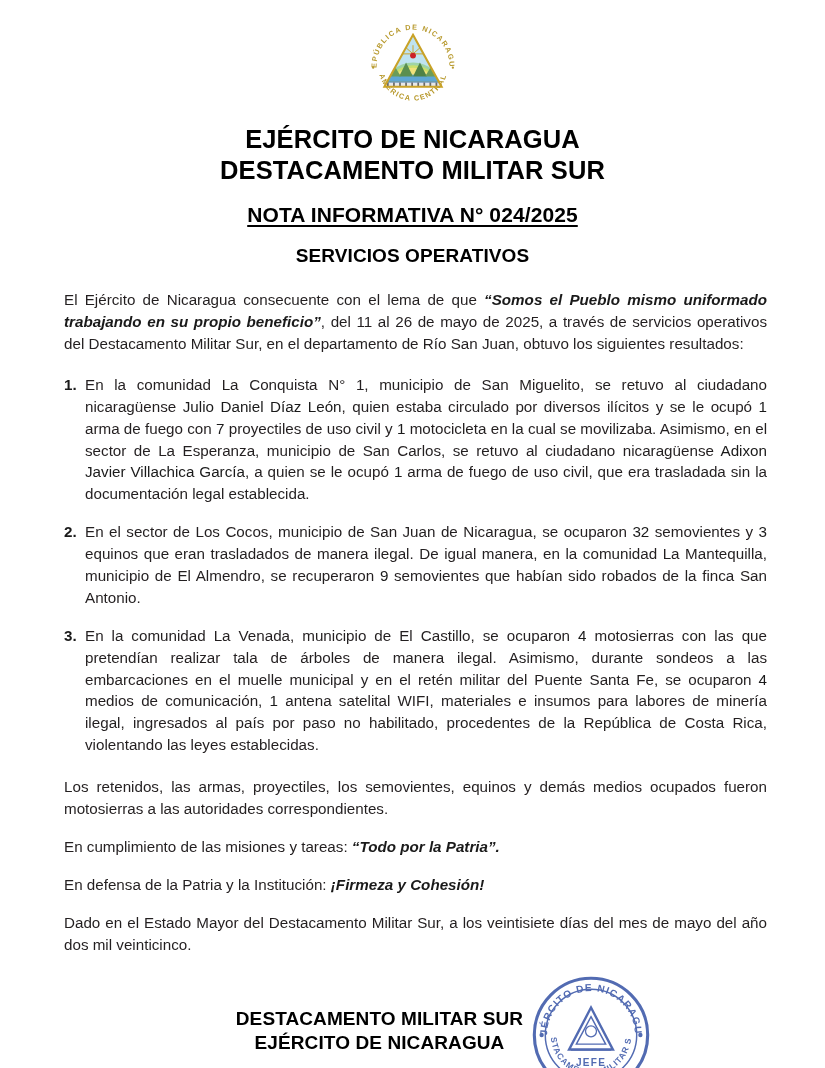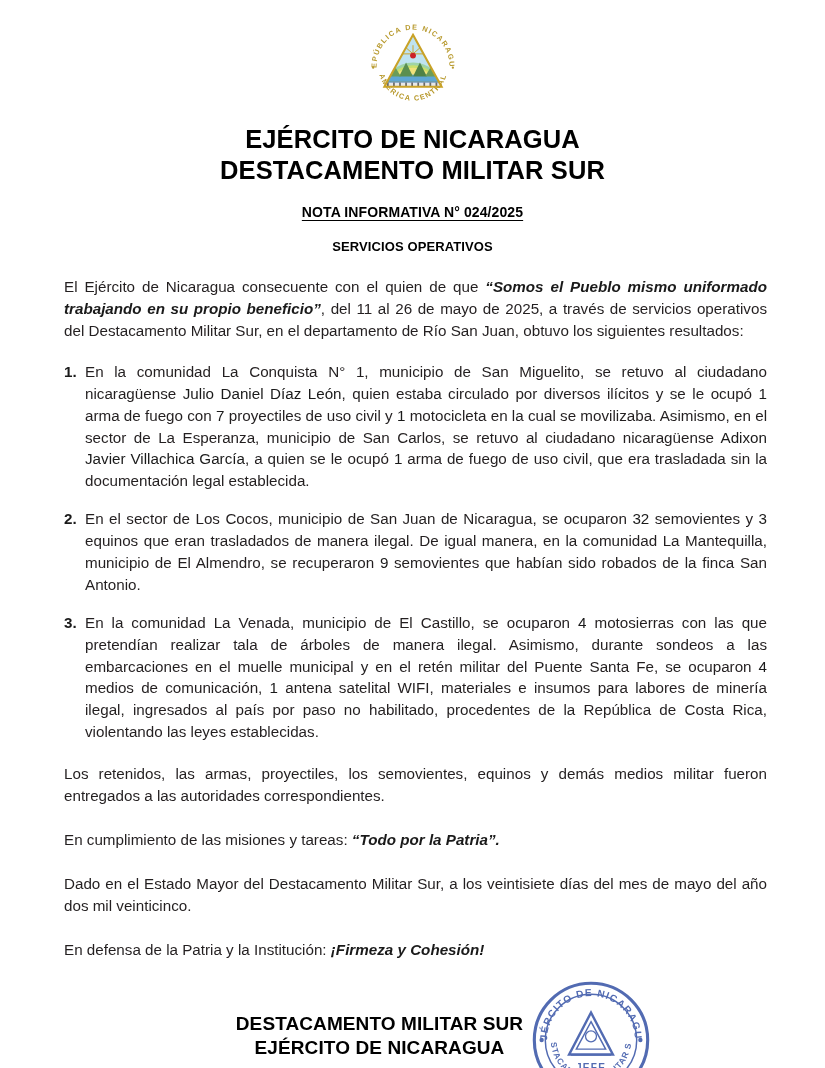--- a/index.html
+++ b/index.html
@@ -47,31 +47,31 @@
   }
   .org-title .line2 { display: block; }
 
   .nota-line {
     text-align: center;
     margin-top: 17px;
   }
   .nota-title {
     display: inline-block;
     font-weight: bold;
-    font-size: 14px;
+    font-size: 21px;
     color: #000000;
     text-decoration: underline;
     text-underline-offset: 3px;
     letter-spacing: 0.1px;
   }
 
   .subtitle {
     text-align: center;
     font-weight: bold;
-    font-size: 13px;
+    font-size: 19px;
     color: #000000;
     margin-top: 18px;
     letter-spacing: 0.1px;
   }
 
   
   .body-area {
     padding: 0 58px 0 64px;
     margin-top: 22px;
   }
@@ -110,21 +110,21 @@
   ol.items li + li { margin-top: 16px; }
   ol.items li .marker {
     position: absolute;
     left: 0;
     top: 0;
     font-weight: bold;
     color: #1a1a1a;
   }
 
   .closing { margin-top: 20px; }
-  .closing p.para + p.para { margin-top: 22px; }
+  .closing p.para + p.para { margin-top: 16px; }
 
   
   .sign-block {
     margin-top: 34px;
     position: relative;
     height: 120px;
   }
   .sign-text {
     text-align: center;
     font-weight: bold;
@@ -217,36 +217,36 @@
   </div>
 
   <div class="nota-line">
     <span class="nota-title">NOTA INFORMATIVA N° 024/2025</span>
   </div>
 
   <div class="subtitle">SERVICIOS OPERATIVOS</div>
 
   <div class="body-area">
 
-    <p class="para"><span>El Ejército de Nicaragua consecuente con el quien de que </span><span class="bi">“Somos el Pueblo mismo uniformado trabajando en su propio beneficio”</span><span>, del 11 al 26 de mayo de 2025, a través de servicios operativos del Destacamento Militar Sur, en el departamento de Río San Juan, obtuvo los siguientes resultados:</span></p>
+    <p class="para"><span>El Ejército de Nicaragua consecuente con el lema de que </span><span class="bi">“Somos el Pueblo mismo uniformado trabajando en su propio beneficio”</span><span>, del 11 al 26 de mayo de 2025, a través de servicios operativos del Destacamento Militar Sur, en el departamento de Río San Juan, obtuvo los siguientes resultados:</span></p>
 
     <ol class="items" id="items-list">
         <li><span class="marker">1.</span><span>En la comunidad La Conquista N° 1, municipio de San Miguelito, se retuvo al ciudadano nicaragüense </span><span class="b">Julio Daniel Díaz León</span><span>, quien estaba circulado por diversos ilícitos y se le ocupó </span><span class="b">1</span><span> arma de fuego con </span><span class="b">7</span><span> proyectiles de uso civil y </span><span class="b">1</span><span> motocicleta en la cual se movilizaba. Asimismo, en el sector de La Esperanza, municipio de San Carlos, se retuvo al ciudadano nicaragüense </span><span class="b">Adixon Javier Villachica García</span><span>, a quien se le ocupó </span><span class="b">1</span><span> arma de fuego de uso civil, que era trasladada sin la documentación legal establecida.</span></li>
         <li><span class="marker">2.</span><span>En el sector de Los Cocos, municipio de San Juan de Nicaragua, se ocuparon </span><span class="b">32</span><span> semovientes y </span><span class="b">3</span><span> equinos que eran trasladados de manera ilegal. De igual manera, en la comunidad La Mantequilla, municipio de El Almendro, se recuperaron </span><span class="b">9</span><span> semovientes que habían sido robados de la finca San Antonio.</span></li>
         <li><span class="marker">3.</span><span>En la comunidad La Venada, municipio de El Castillo, se ocuparon </span><span class="b">4</span><span> motosierras con las que pretendían realizar tala de árboles de manera ilegal. Asimismo, durante sondeos a las embarcaciones en el muelle municipal y en el retén militar del Puente Santa Fe, se ocuparon </span><span class="b">4</span><span> medios de comunicación, </span><span class="b">1</span><span> antena satelital WIFI, materiales e insumos para labores de minería ilegal, ingresados al país por paso no habilitado, procedentes de la República de Costa Rica, violentando las leyes establecidas.</span></li>
       </ol>
 
     <div class="closing">
-      <p class="para">Los retenidos, las armas, proyectiles, los semovientes, equinos y demás medios militar fueron entregados a las autoridades correspondientes.</p>
+      <p class="para">Los retenidos, las armas, proyectiles, los semovientes, equinos y demás medios ocupados fueron motosierras a las autoridades correspondientes.</p>
 
       <p class="para"><span>En cumplimiento de las misiones y tareas: </span><span class="bi">“Todo por la Patria”.</span></p>
 
+      <p class="para"><span>En defensa de la Patria y la Institución: </span><span class="bi">¡Firmeza y Cohesión!</span></p>
+
       <p class="para">Dado en el Estado Mayor del Destacamento Militar Sur, a los veintisiete días del mes de mayo del año dos mil veinticinco.</p>
-
-      <p class="para"><span>En defensa de la Patria y la Institución: </span><span class="bi">¡Firmeza y Cohesión!</span></p>
     </div>
 
     <div class="sign-block">
       <div class="sign-text">
         <span>DESTACAMENTO MILITAR SUR</span>
         <span class="l2">EJÉRCITO DE NICARAGUA</span>
       </div>
 
       <svg class="stamp" viewBox="0 0 140 140">
         <defs>

